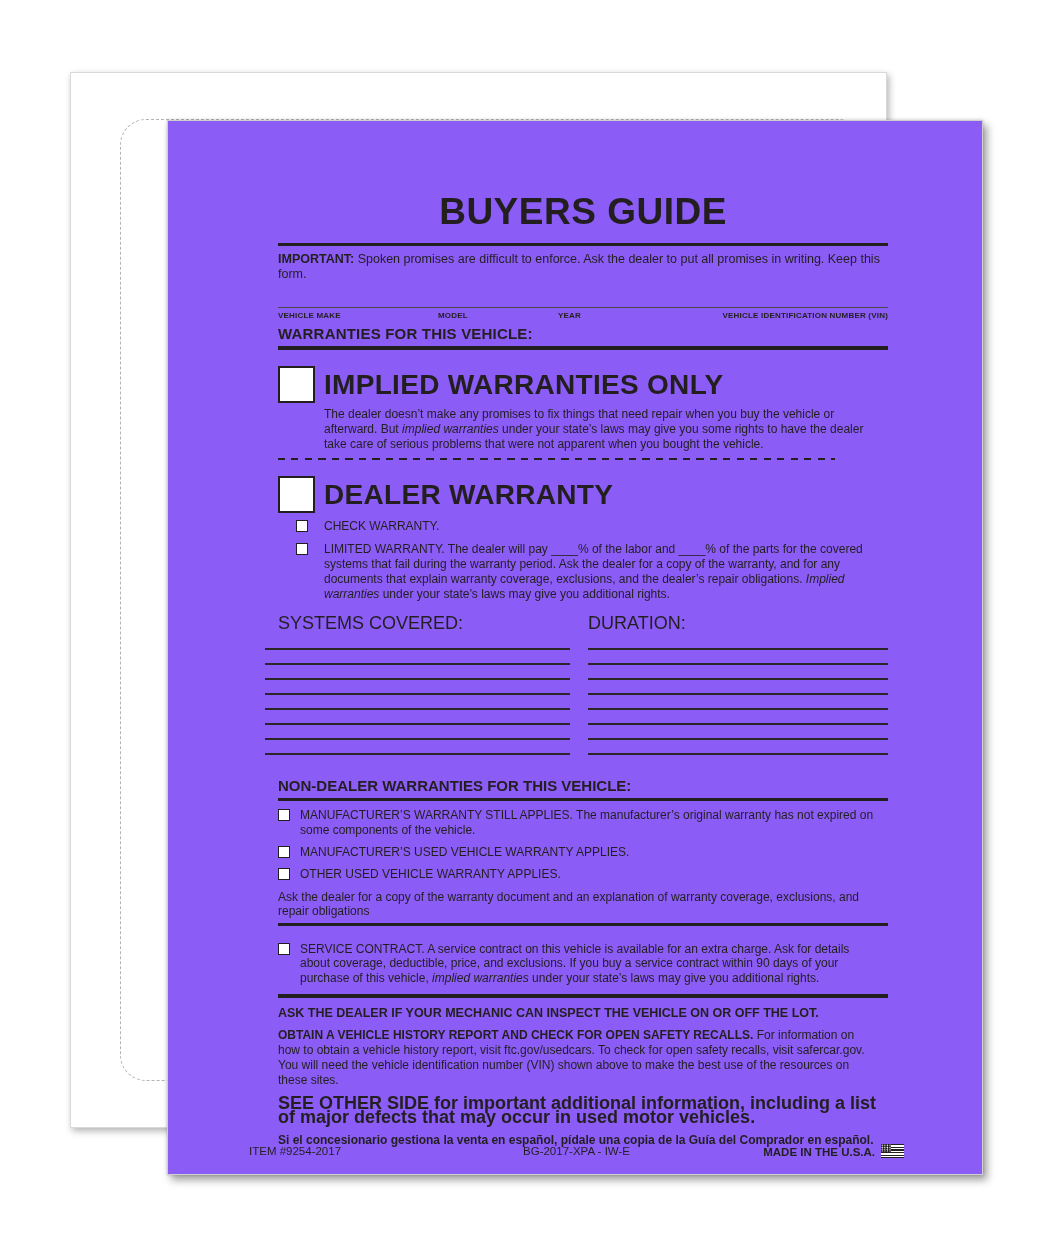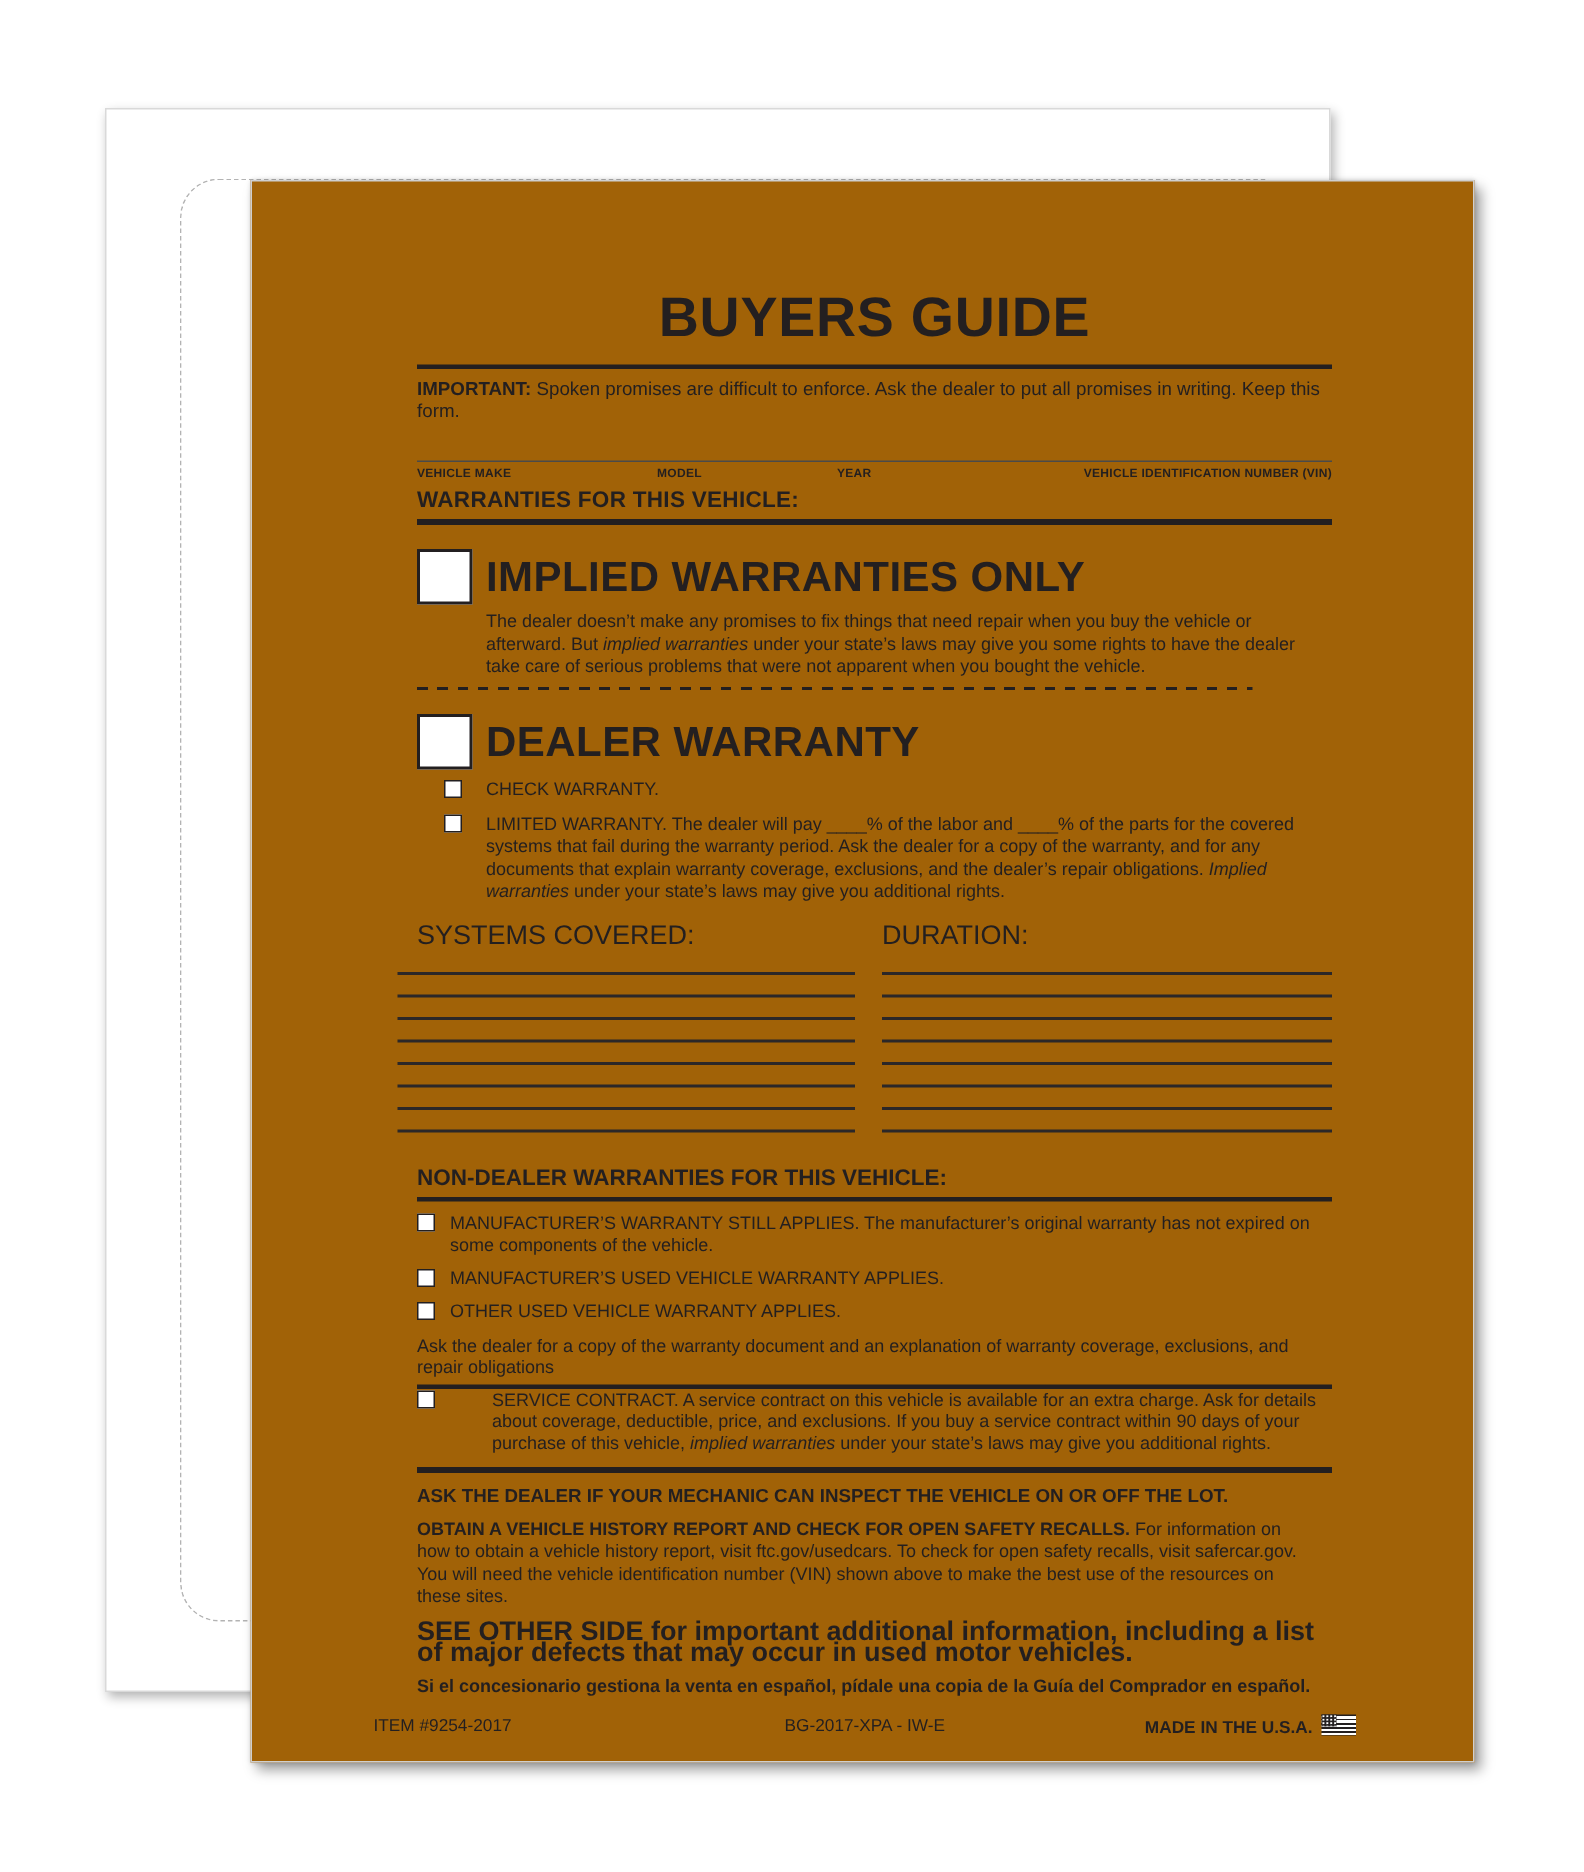--- a/index.html
+++ b/index.html
@@ -21,21 +21,21 @@
   }
   .diecut {
     position: absolute; left: 49px; top: 46px; width: 745px; height: 962px;
     border: 1px dashed #b3b3b3;
     border-radius: 26px;
   }
 
   
   .front-sheet {
     position: absolute; left: 167px; top: 120px; width: 816px; height: 1055px;
-    background: #a16207;
+    background: #8b5cf6;
     border: 1px solid #cfcfcf;
     box-shadow: 0 0 3px rgba(0,0,0,0.18), 4px 5px 8px rgba(0,0,0,0.38);
     padding: 72px 94px 0 110px;
   }
 
   .form-title { font-size: 37px; line-height: 37px; font-weight: bold; text-align: center; letter-spacing: 0.5px; }
 
   .rule { background: #231f20; }
   .rule-title   { height: 3px;   margin-top: 13px; }
   .rule-thin    { height: 1px;   margin-top: 25px; background: #4a4a4a; }
@@ -79,21 +79,21 @@
   .col-heading { font-size: 18px; font-weight: normal; }
   .lines { margin-top: 14px; }
   .blank-line { height: 1.5px; background: #2b2728; }
   .blank-line + .blank-line { margin-top: 13.5px; }
 
   .nd-heading { margin-top: 22px; font-size: 15px; font-weight: bold; }
   .nd-option { display: flex; margin-top: 7px; }
   .nd-option .body-text { margin-left: 10px; max-width: 578px; }
   .ask-copy { margin-top: 8px; max-width: 590px; }
 
-  .svc-option { margin-left: 0; margin-top: 0; gap: 28px; }
+  .svc-option { margin-left: 0; margin-top: 16px; }
   .svc-option .body-text { margin-left: 10px; max-width: 568px; }
 
   .notice { margin-top: 8px; max-width: 594px; }
   .notice b { font-weight: bold; }
   .notice-bold { font-weight: bold; font-size: 12.5px; max-width: 604px; }
 
   .footer {
     position: absolute; left: 81px; right: 78px; bottom: 16px;
     display: flex; align-items: center; font-size: 11.5px;
   }

